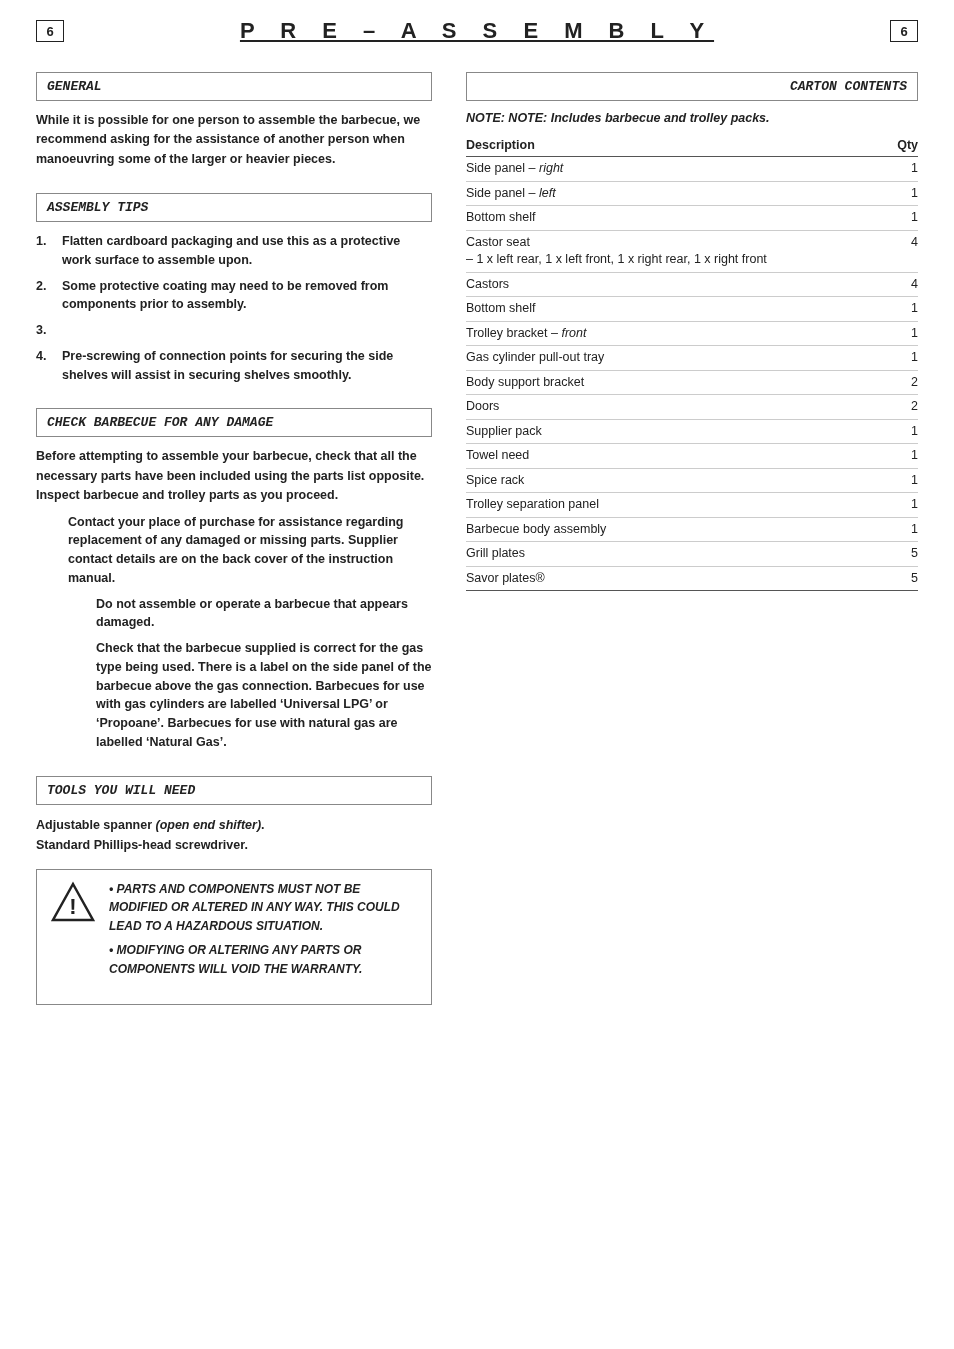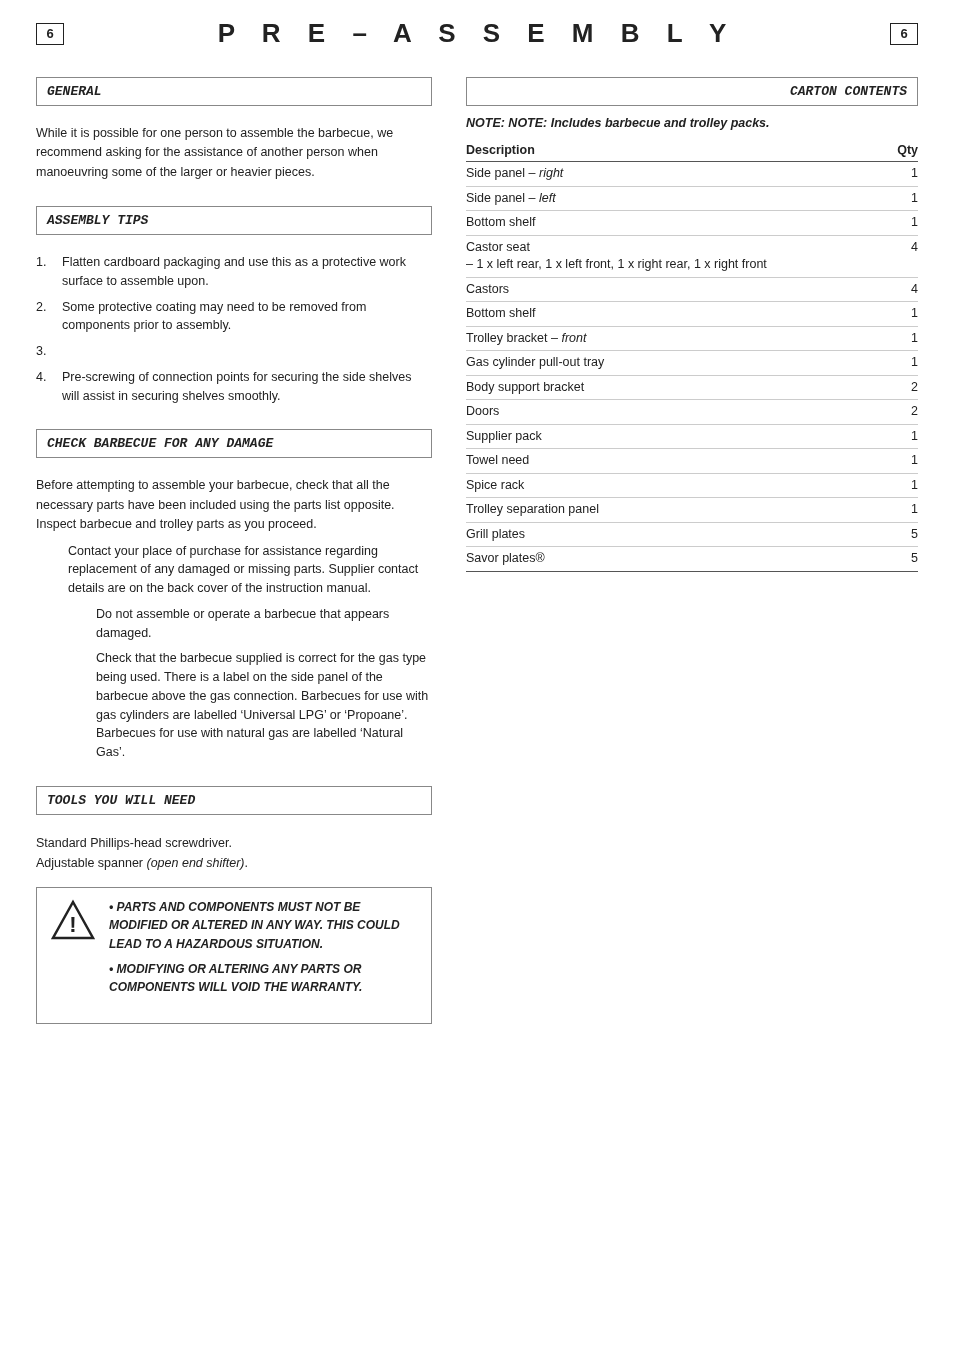--- a/index.html
+++ b/index.html
@@ -39,25 +39,26 @@
       width: 28px;
       height: 22px;
       display: flex;
       align-items: center;
       justify-content: center;
       font-size: 13px;
       font-weight: bold;
     }
 
     .header-title {
-      font-size: 26px;
+      font-size: 22px;
       font-weight: bold;
       letter-spacing: 10px;
       text-align: center;
       flex: 1;
+      text-decoration: underline;
     }
 
     
     .main-content {
       display: flex;
       flex-direction: row;
       gap: 0;
       padding: 18px 36px 24px 36px;
     }
 
@@ -82,24 +83,25 @@
     }
 
     .section-title {
       font-weight: bold;
       font-style: italic;
       font-size: 13px;
       font-family: Liberation Mono, monospace;
     }
 
     .section-content {
-      margin-top: 8px;
+      margin-top: 0;
       margin-bottom: 8px;
       font-size: 12.5px;
       line-height: 1.55;
+      font-weight: bold;
     }
 
     .section-content p {
       margin-bottom: 7px;
     }
 
     .section-content p:last-child {
       margin-bottom: 0;
     }
 
@@ -298,22 +300,22 @@
         <p class="indented" style="margin-left:60px;">Check that the barbecue supplied is correct for the gas type being used.  There is a label on the side panel of the barbecue above the gas connection.  Barbecues for use with gas cylinders are labelled ‘Universal LPG’ or ‘Propoane’.  Barbecues for use with natural gas are labelled ‘Natural Gas’.</p>
       </div>
 
       <div class="section-gap"></div>
 
       
       <div class="section-box">
         <div class="section-title">TOOLS YOU WILL NEED</div>
       </div>
       <div class="section-content tools-content">
+        <div>Adjustable spanner <span class="italic">(open end shifter)</span>.</div>
         <div>Standard Phillips-head screwdriver.</div>
-        <div>Adjustable spanner <span class="italic">(open end shifter)</span>.</div>
       </div>
 
       
       <div class="warning-box">
 
         <svg class="warning-icon" viewBox="0 0 44 44" width="44" height="44">
           <polygon points="22,4 42,40 2,40" fill="none" stroke="#222" stroke-width="2.5"></polygon>
           <text x="22" y="34" text-anchor="middle" font-size="22" font-weight="bold" fill="#222">!</text>
         </svg>
         <div class="warning-text">
@@ -394,20 +396,24 @@
             </tr>
             <tr>
               <td>Spice rack</td>
               <td class="qty-col">1</td>
             </tr>
             <tr>
               <td>Trolley separation panel</td>
               <td class="qty-col">1</td>
             </tr>
             <tr>
+              <td>Barbecue body assembly</td>
+              <td class="qty-col">1</td>
+            </tr>
+            <tr>
               <td>Grill plates</td>
               <td class="qty-col">5</td>
             </tr>
             <tr>
               <td>Savor plates®</td>
               <td class="qty-col">5</td>
             </tr>
           </tbody>
       </table>
 

